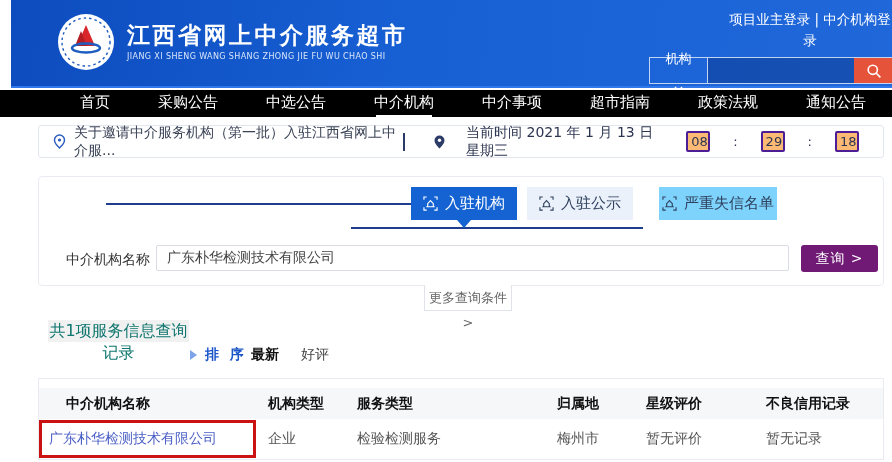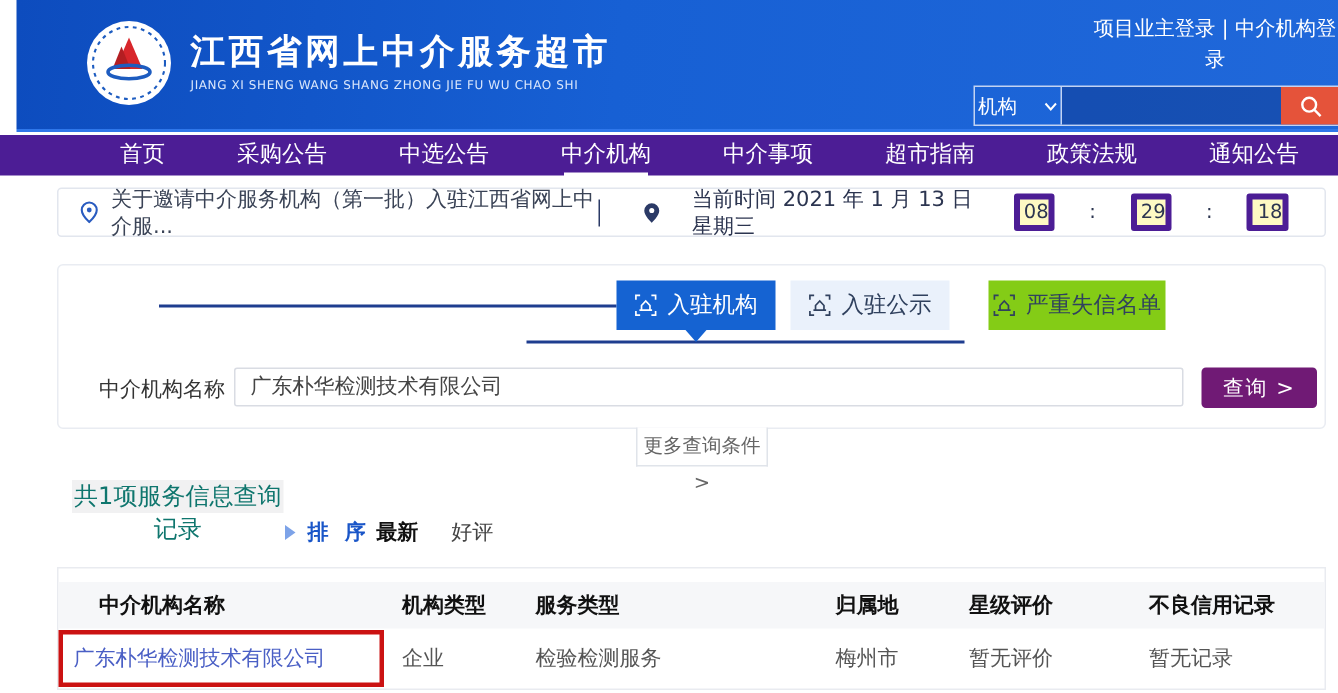--- a/index.html
+++ b/index.html
@@ -23,35 +23,35 @@
   .login-links {
     position:absolute; right:8px; top:9px; width:170px;
     color:#fff; font-size:13.5px; line-height:21px; text-align:center; cursor:pointer;
   }
   .header-search {
     position:absolute; right:8px; top:57px; width:246px; height:27px;
     display:flex; align-items:stretch; border:1px solid #c3d3f2;
   }
   .hs-select {
     width:58px; display:flex; align-items:center; justify-content:center; gap:18px;
-    color:#fff; font-size:13px; border-right:1px solid #c3d3f2; cursor:pointer;
+    color:#fff; font-size:13px; border-right:1px solid #c3d3f2; cursor:pointer;flex-direction:column;
   }
   .hs-input {
     flex:1; border:none; outline:none; background:rgba(8,38,110,0.35);
     color:#fff; font-size:13px; padding:0 6px; min-width:0;
     font-family:"DejaVu Sans","Liberation Sans",sans-serif;
   }
   .hs-btn {
     width:40px; border:none; background:#e5533a; display:flex;
     align-items:center; justify-content:center; cursor:pointer;
   }
   
   .nav {
     position:absolute; left:0; top:90px; width:892px; height:27px;
-    background:#4c1d95; display:flex; justify-content:space-between;
+    background:#000000; display:flex; justify-content:space-between;
     padding:0 26px 0 80px;
   }
   .nav-item {
     position:relative; color:#fff; font-size:15px; line-height:25px;
     cursor:pointer; white-space:nowrap;
   }
   .nav-item.active::after {
     content:""; position:absolute; left:50%; transform:translateX(-50%);
     bottom:-2px; width:56px; height:4px; background:#fff;
   }
@@ -62,42 +62,42 @@
     display:flex; align-items:center;
   }
   .notice-left { display:flex; align-items:center; gap:8px; margin-left:14px; cursor:pointer; }
   .notice-text { font-size:14px; color:#3a4356; }
   .notice-spacer { flex:1; }
   .notice-right { display:flex; align-items:center; gap:21px; margin-right:22px; }
   .v-divider { width:2px; height:18px; background:#2b3a66; margin-right:8px; }
   .time-label { font-size:14px; color:#2c3550; }
   .time-box {
     display:inline-block; min-width:24px; padding:1px 3px; 
-    border:4px solid #4c1d95; border-radius:2px; background:#fef9c3;
+    border:2px solid #4c1d95; border-radius:2px; background:#fdba74;
     font-size:13px; color:#2c3550; margin:0 2px;
   }
   .time-colon { color:#2c3550; font-size:13px; }
   
   .main-panel {
     position:absolute; left:38px; top:176px; width:846px; height:110px;
     background:#fff; border:1px solid #e9ecf2; border-radius:4px;
   }
   .deco-line-left { position:absolute; left:67px; top:26px; width:305px; height:2px; background:#1e3d8f; }
   .deco-line-bottom { position:absolute; left:312px; top:50px; width:292px; height:2px; background:#1e3d8f; }
   .tab {
     position:absolute; top:10px; height:33px; display:flex; align-items:center;
     justify-content:center; gap:7px; font-size:15px; cursor:pointer;
   }
   .tab-1 { left:372px; width:106px; background:#1563d2; color:#fff; }
   .tab-1::after {
     content:""; position:absolute; left:50%; transform:translateX(-50%); top:33px;
     border:7px solid transparent; border-top:8px solid #1563d2; border-bottom:none;
   }
   .tab-2 { left:488px; width:106px; background:#eaf1fb; color:#30415e; }
-  .tab-3 { left:620px; width:118px; background:#84cc16; color:#30415e; }
+  .tab-3 { left:620px; width:118px; background:#7dd3fc; color:#30415e; }
   .form-label { position:absolute; left:27px; top:74px; font-size:14px; color:#333; }
   .form-input {
     position:absolute; left:117px; top:68px; width:633px; height:26px;
     border:1px solid #d9dce3; border-radius:2px; padding:0 10px;
     font-size:14px; color:#444; outline:none;
     font-family:"DejaVu Sans","Liberation Sans",sans-serif;
   }
   .query-btn {
     position:absolute; left:762px; top:68px; width:77px; height:27px;
     background:#701a75; color:#fff; font-size:14px; border:none; border-radius:3px;

